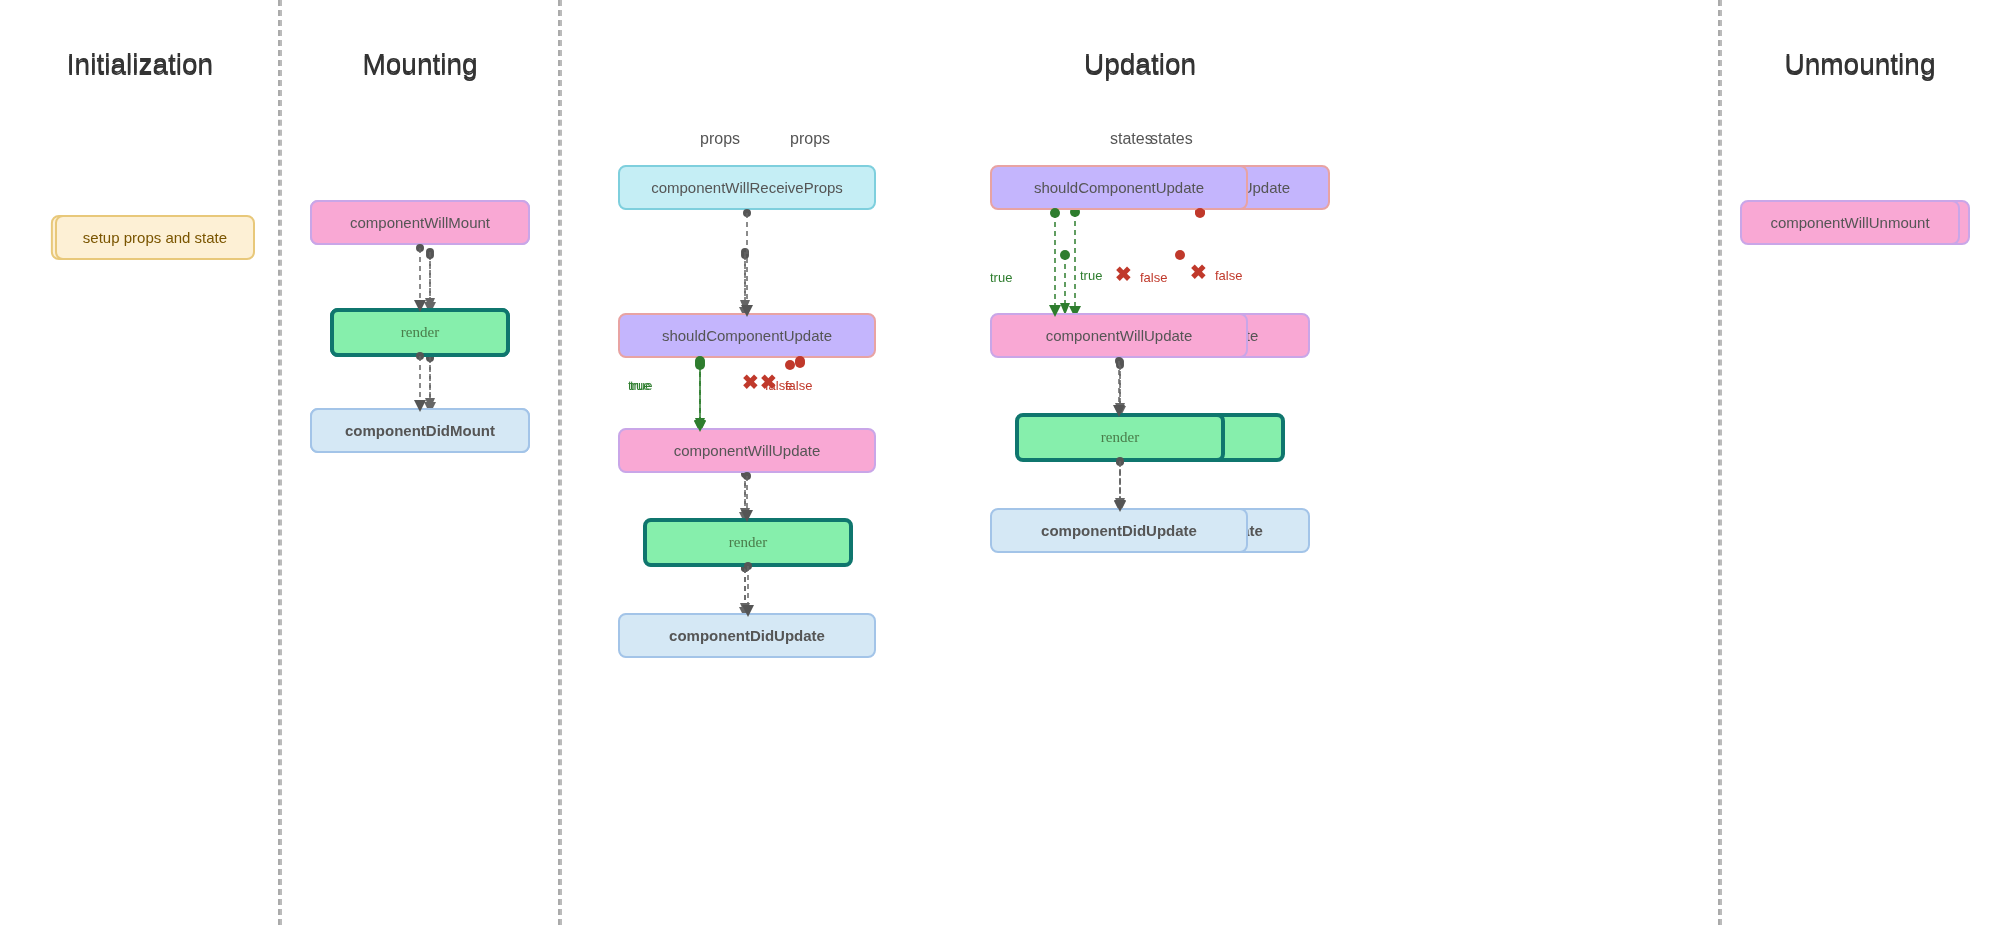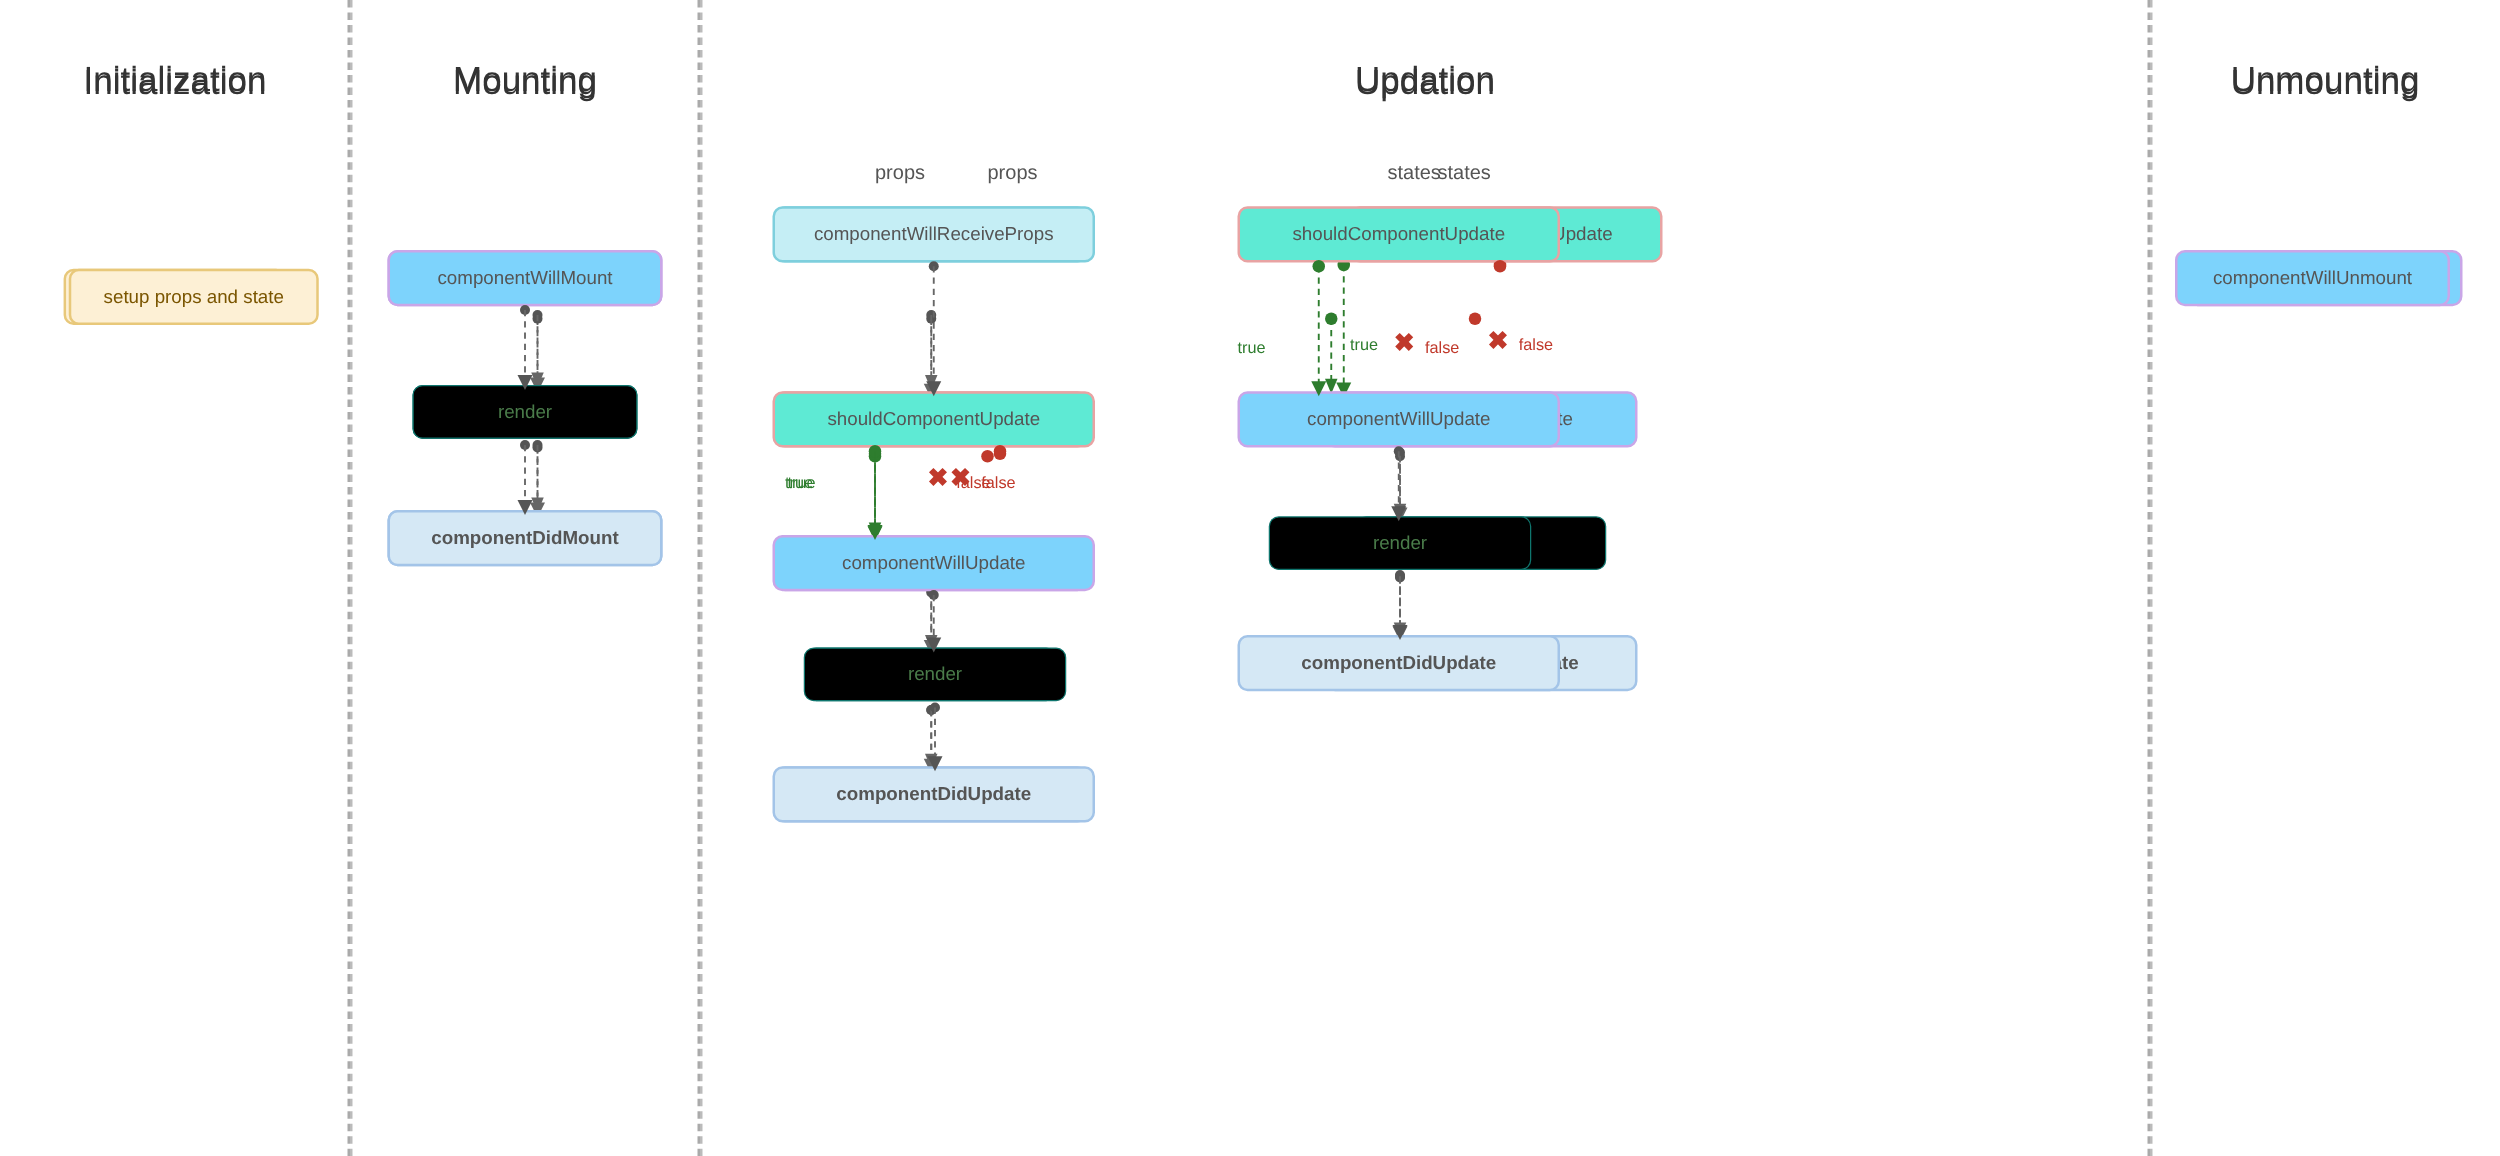--- a/index.html
+++ b/index.html
@@ -51,24 +51,24 @@
     
     .node {
       border-radius: 8px;
       padding: 12px 15px;
       text-align: center;
       font-size: 15px;
       position: absolute;
       white-space: nowrap;
     }
 
-    .node-purple { background: #7dd3fc; border: 2px solid #c9a6e8; color: #555; }
-    .node-green { background: #000000; border: 1px solid #0f766e; color: #4a7c4a; }
+    .node-purple { background: #f9a8d4; border: 2px solid #c9a6e8; color: #555; }
+    .node-green { background: #86efac; border: 4px solid #0f766e; color: #4a7c4a; font-family: Liberation Serif, serif; }
     .node-blue { background: #d5e8f5; border: 2px solid #a3c4e8; color: #555; font-weight: bold; }
-    .node-pink { background: #5eead4; border: 2px solid #e8a3a3; color: #555; }
+    .node-pink { background: #c4b5fd; border: 2px solid #e8a3a3; color: #555; }
     .node-cyan { background: #c5eef5; border: 2px solid #7ecfdd; color: #555; }
     .node-orange { background: #fdf0d5; border: 2px solid #e8c87a; color: #7a5500; }
 
     
     .svg-overlay {
       position: absolute;
       top: 0;
       left: 0;
       width: 2000px;
       height: 925px;

